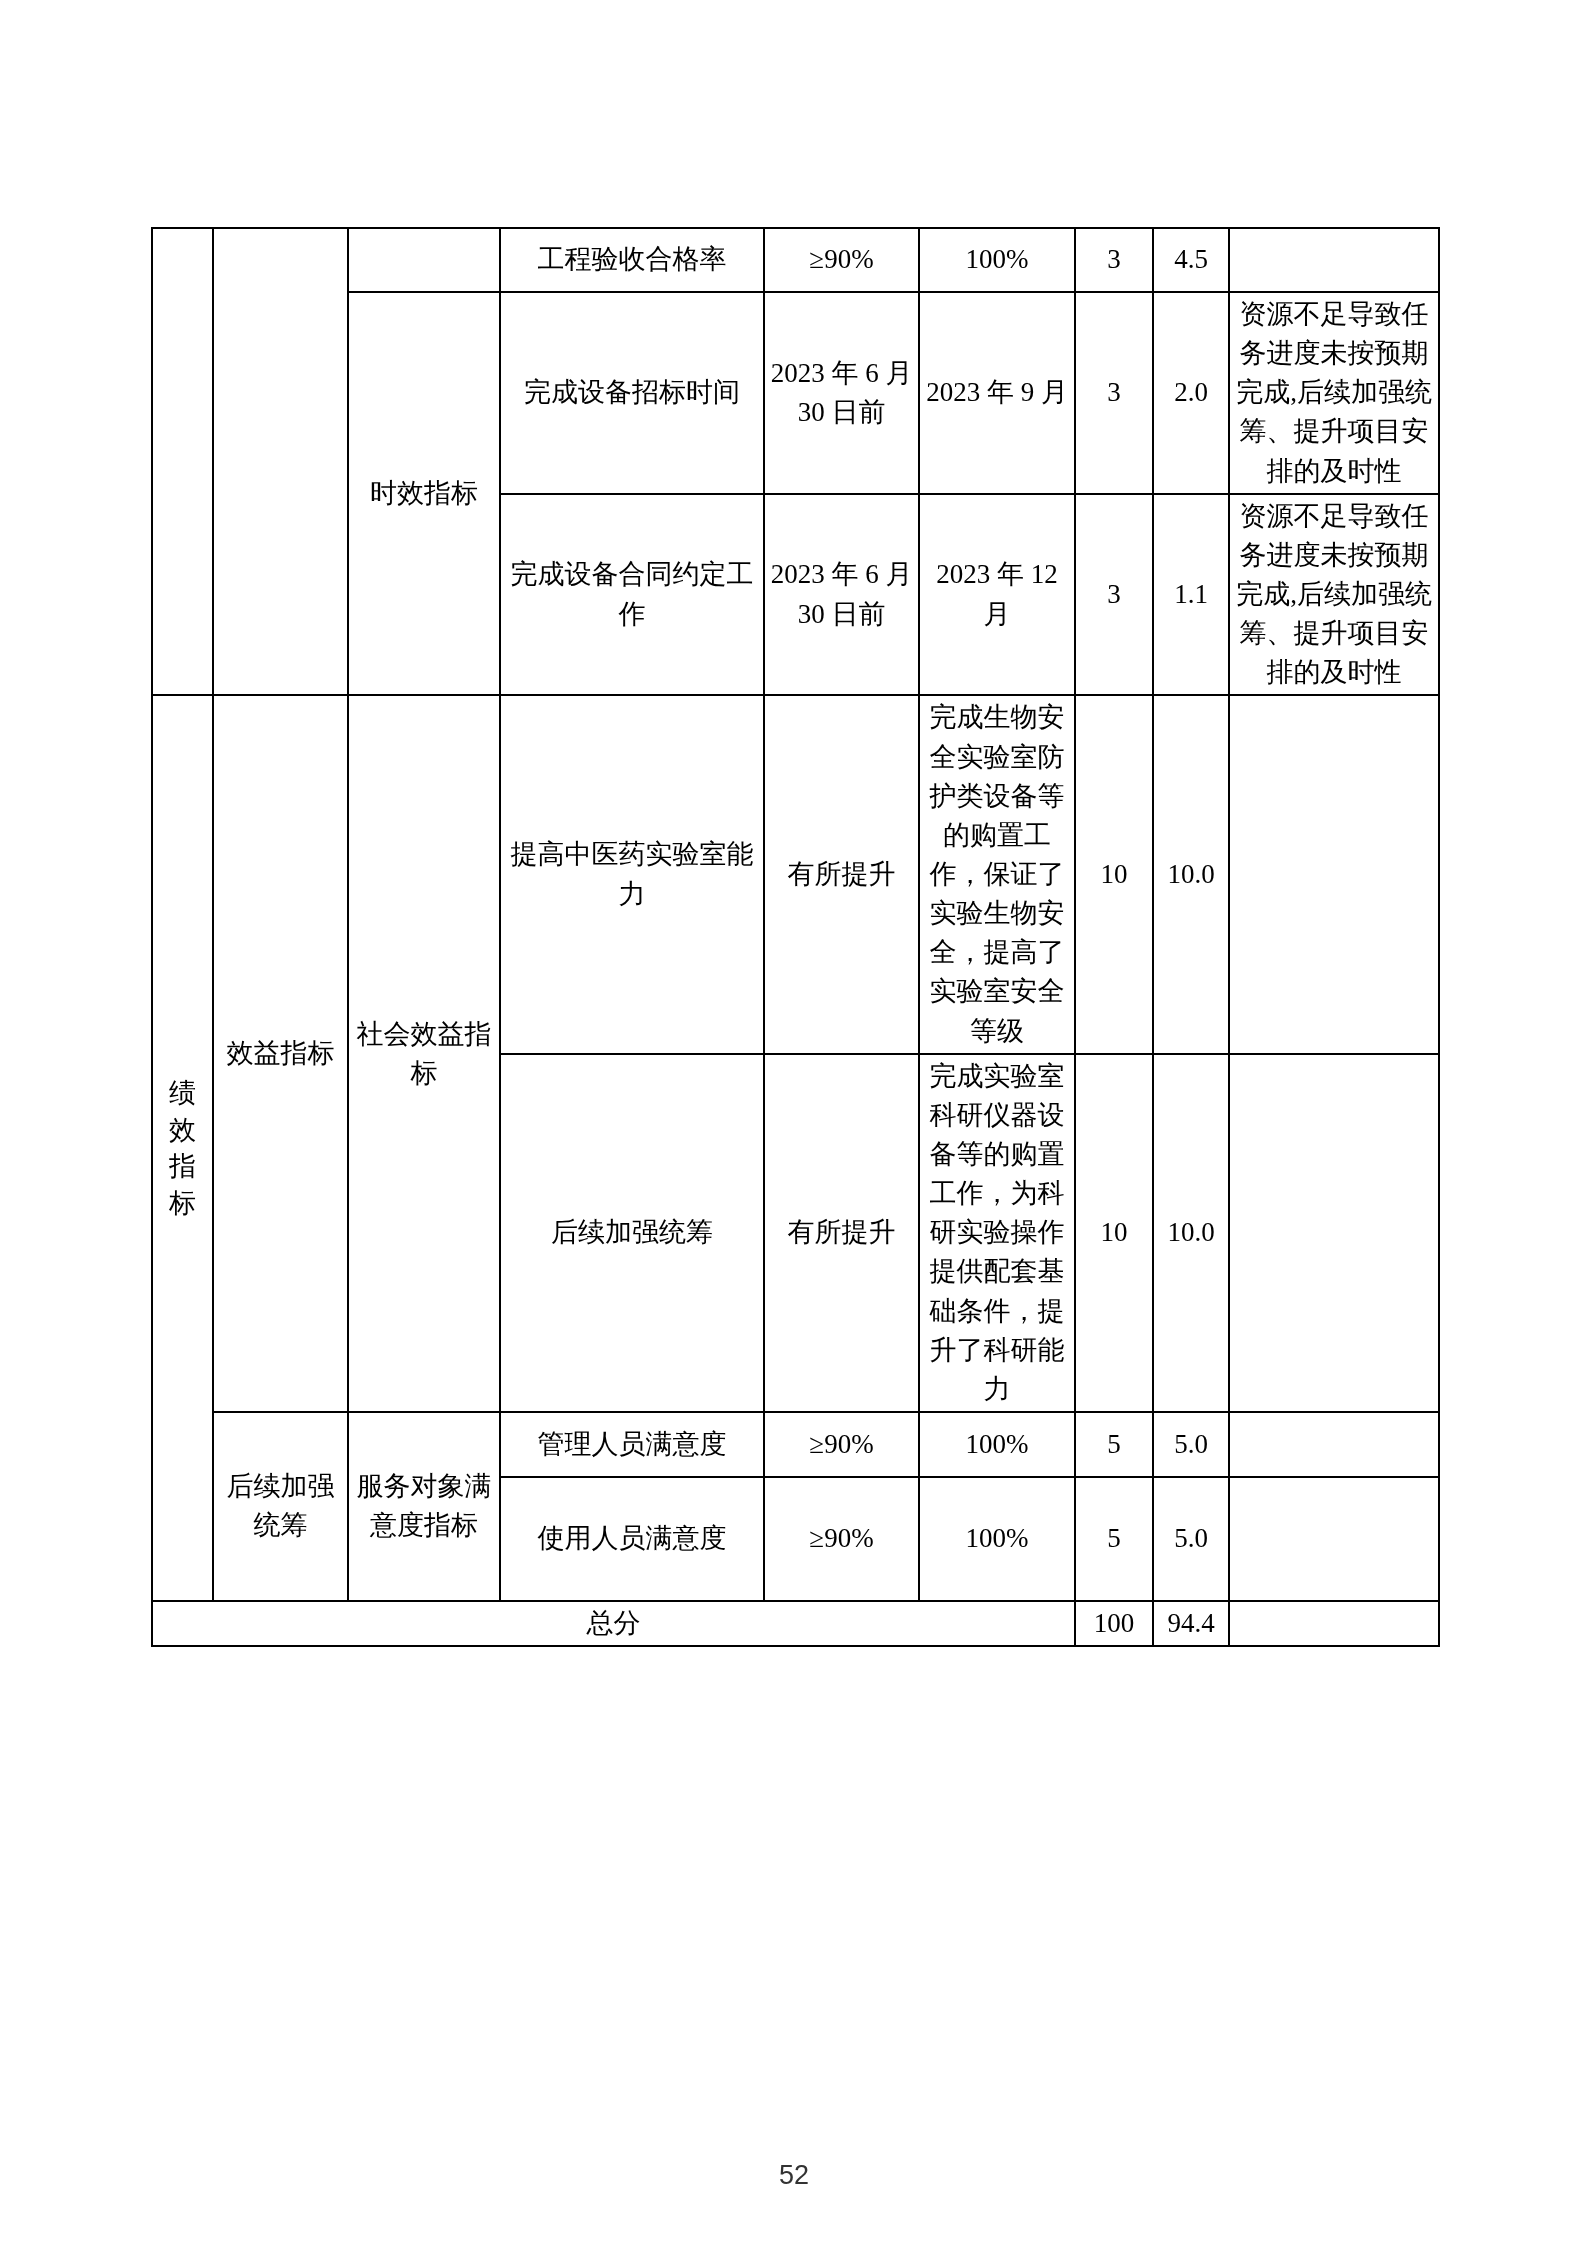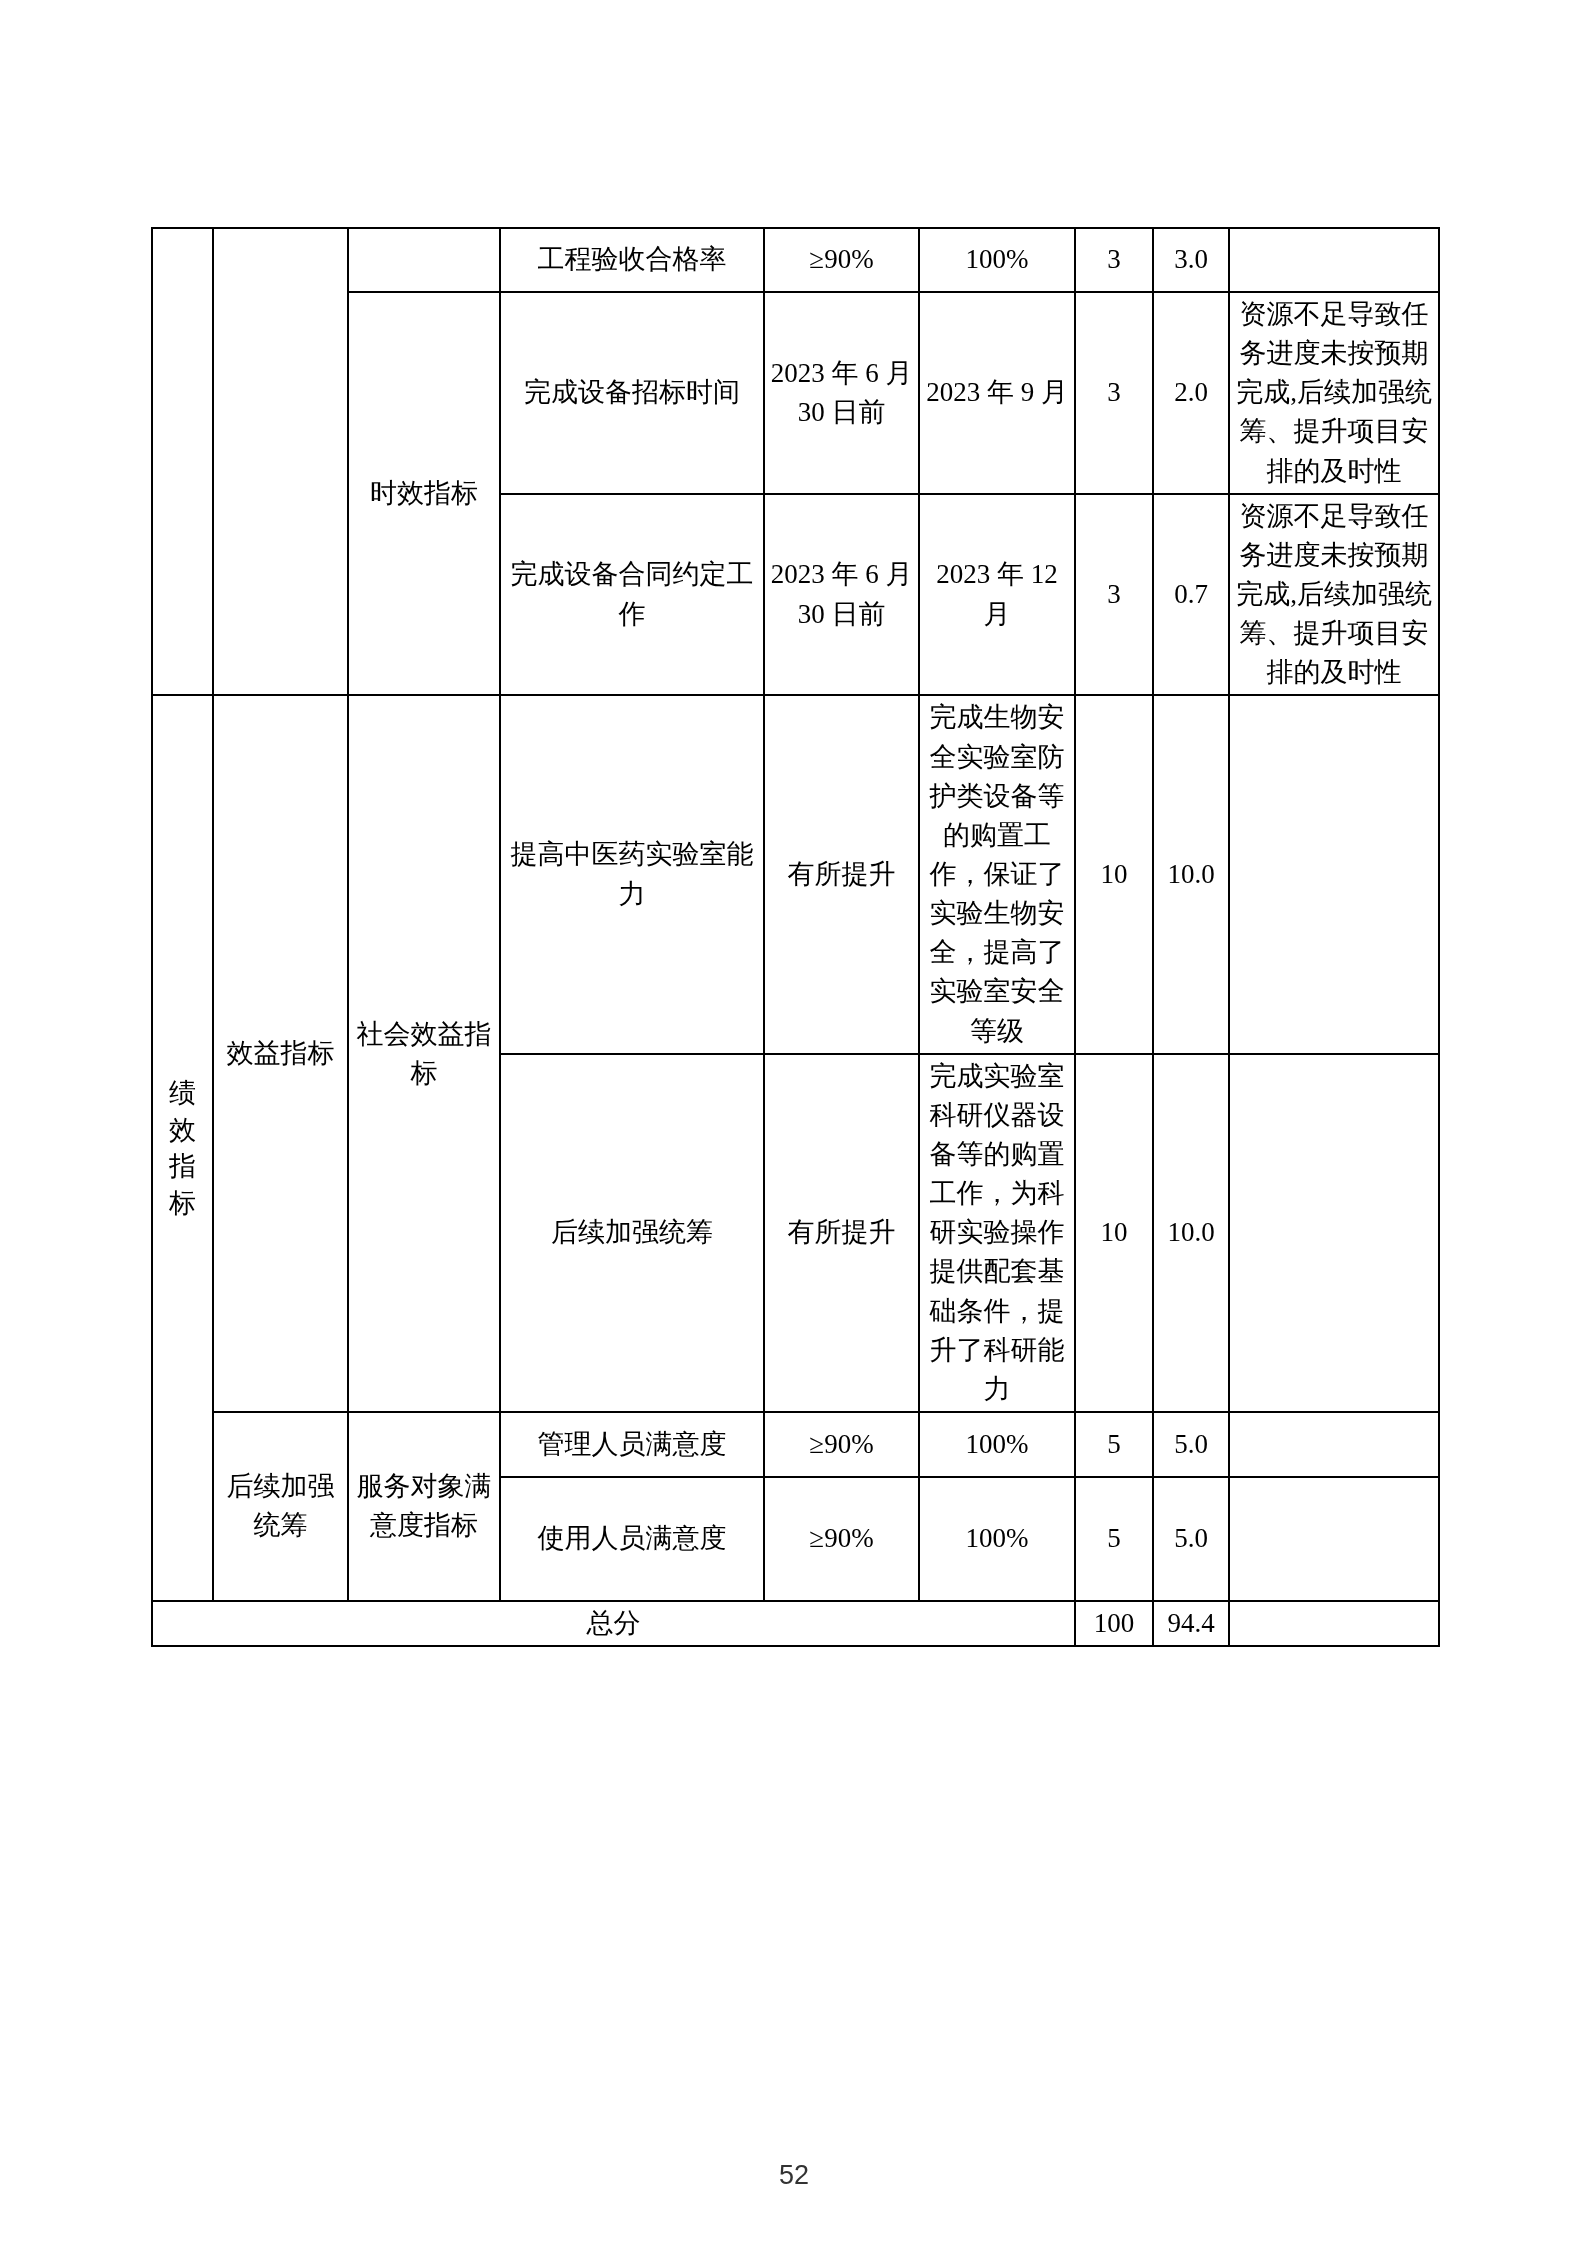--- a/index.html
+++ b/index.html
@@ -71,40 +71,40 @@
 
   <tbody>
       <tr style="height:64px">
     <td rowspan="3"></td>
     <td rowspan="3"></td>
     <td></td>
     <td class="ind">工程验收合格率</td>
     <td>≥90%</td>
     <td>100%</td>
     <td>3</td>
-    <td>3.0</td>
+    <td>4.5</td>
     <td class="small"></td>
   </tr>
 
   <tr style="height:157px">
     <td rowspan="2">时效指标</td>
     <td class="ind">完成设备招标时间</td>
     <td>2023 年 6 月 30 日前</td>
     <td>2023 年 9 月</td>
     <td>3</td>
     <td>2.0</td>
     <td class="small">资源不足导致任务进度未按预期完成,后续加强统筹、提升项目安排的及时性</td>
   </tr>
 
   <tr style="height:158px">
     <td class="ind">完成设备合同约定工作</td>
     <td>2023 年 6 月 30 日前</td>
     <td>2023 年 12 月</td>
     <td>3</td>
-    <td>0.7</td>
+    <td>1.1</td>
     <td class="small">资源不足导致任务进度未按预期完成,后续加强统筹、提升项目安排的及时性</td>
   </tr>
 
   <tr style="height:308px">
     <td rowspan="4" class="vh">
       <div class="vstack">绩效指标</div>
     </td>
     <td rowspan="2">效益指标</td>
     <td rowspan="2">社会效益指标</td>
     <td class="ind">提高中医药实验室能力</td>

